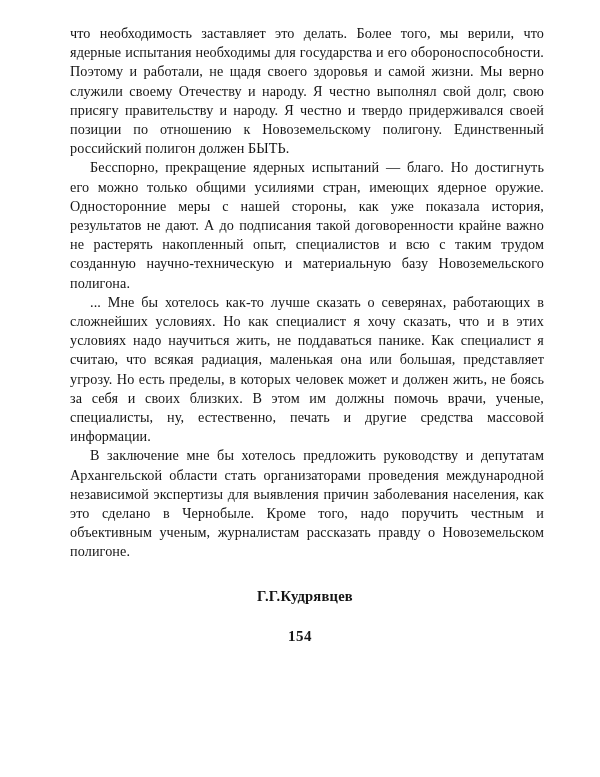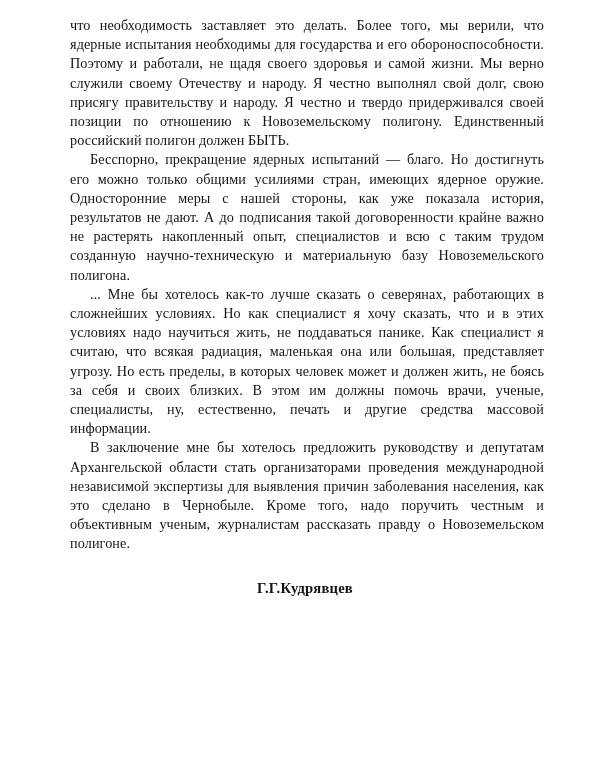--- a/index.html
+++ b/index.html
@@ -12,21 +12,21 @@
     background: #ffffff;
     font-family: "Liberation Serif", serif;
     color: #1b1b1b;
     overflow: hidden;
   }
   .page {
     position: relative;
     width: 600px;
     height: 667px;
     box-sizing: border-box;
-    padding: 16px 56px 0 70px;
+    padding: 24px 56px 0 70px;
   }
   .body-text {
     font-size: 14.2px;
     line-height: 19.2px;
     text-align: justify;
     text-justify: inter-word;
     color: #141414;
     letter-spacing: 0.1px;
   }
   .para {
@@ -66,14 +66,15 @@
 
   <div class="body-text">
     <p class="para first">что необходимость заставляет это делать. Более того, мы верили, что ядерные испытания необходимы для государства и его обороноспособности. Поэтому и работали, не щадя своего здоровья и самой жизни. Мы верно служили своему Отечеству и народу. Я честно выполнял свой долг, свою присягу правительству и народу. Я честно и твердо придерживался своей позиции по отношению к Новоземельскому полигону. Единственный российский полигон должен БЫТЬ.</p>
     <p class="para">Бесспорно, прекращение ядерных испытаний — благо. Но достигнуть его можно только общими усилиями стран, имеющих ядерное оружие. Односторонние меры с нашей стороны, как уже показала история, результатов не дают. А до подписания такой договоренности крайне важно не растерять накопленный опыт, специалистов и всю с таким трудом созданную научно-техническую и материальную базу Новоземельского полигона.</p>
     <p class="para">... Мне бы хотелось как-то лучше сказать о северянах, работающих в сложнейших условиях. Но как специалист я хочу сказать, что и в этих условиях надо научиться жить, не поддаваться панике. Как специалист я считаю, что всякая радиация, маленькая она или большая, представляет угрозу. Но есть пределы, в которых человек может и должен жить, не боясь за себя и своих близких. В этом им должны помочь врачи, ученые, специалисты, ну, естественно, печать и другие средства массовой информации.</p>
     <p class="para">В заключение мне бы хотелось предложить руководству и депутатам Архангельской области стать организаторами проведения международной независимой экспертизы для выявления причин заболевания населения, как это сделано в Чернобыле. Кроме того, надо поручить честным и объективным ученым, журналистам рассказать правду о Новоземельском полигоне.</p>
   </div>
 
   <div class="signature">Г.Г.Кудрявцев</div>
 
+  <div class="page-number">154</div>
 
 </div>
 
 </body></html>

